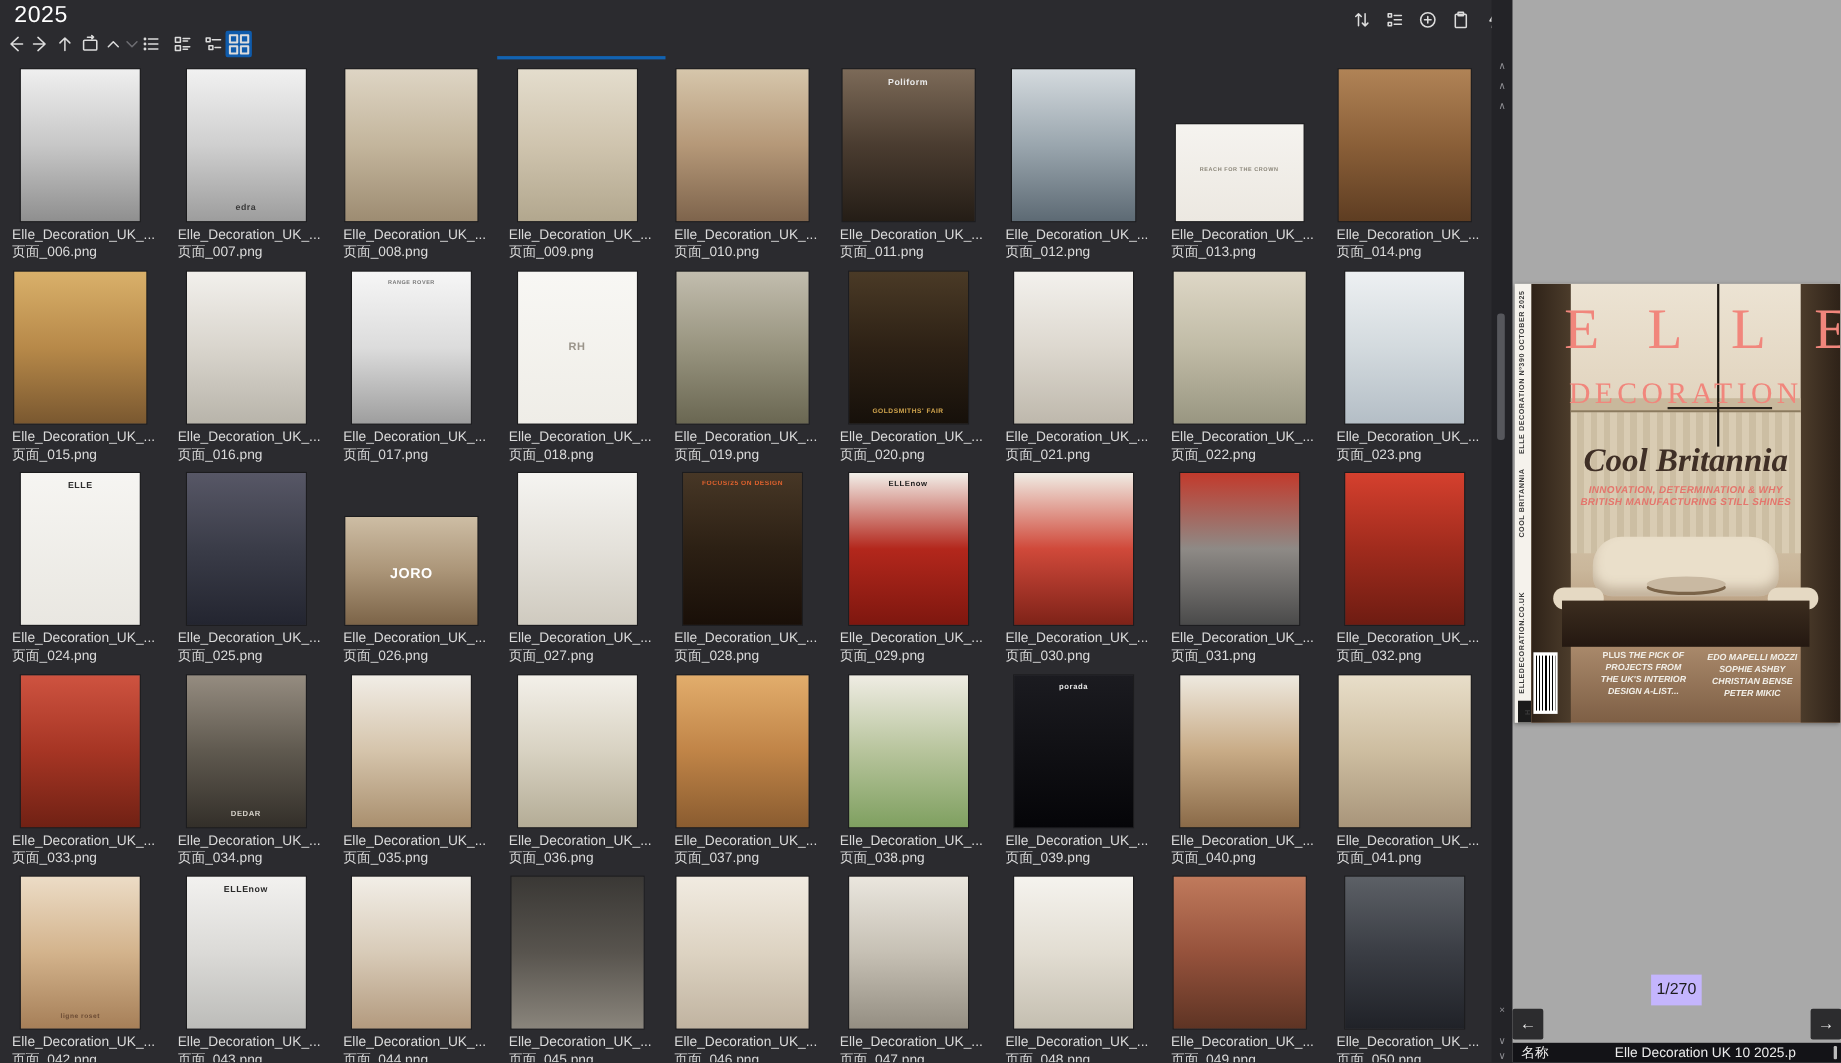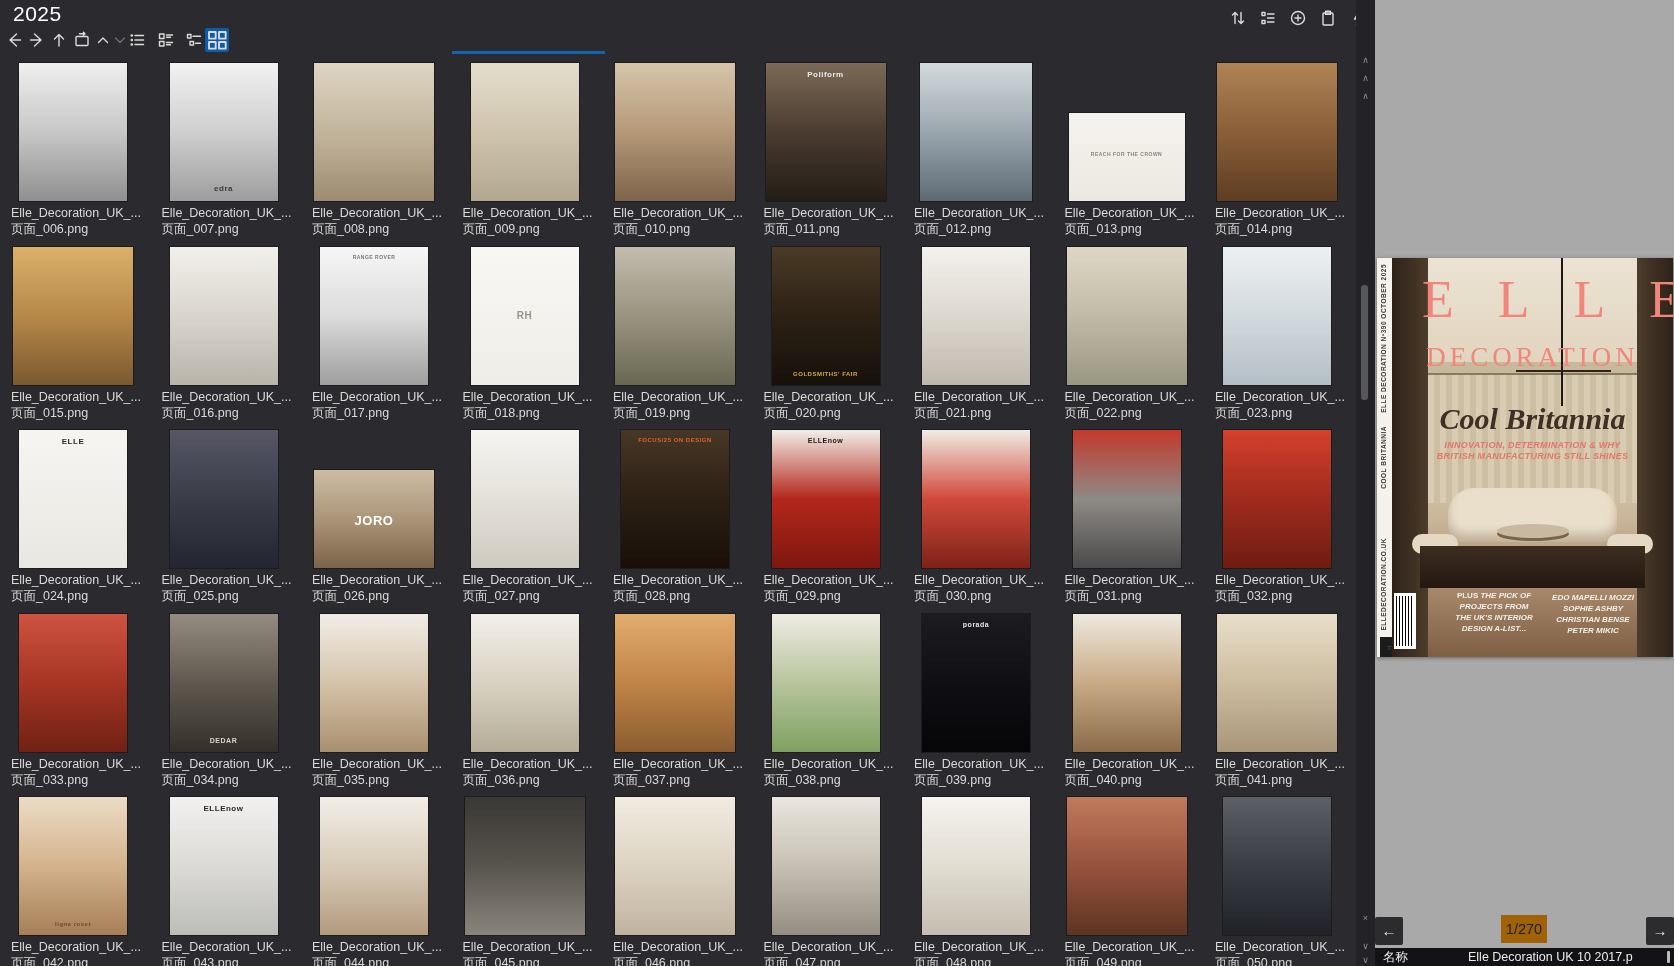--- a/index.html
+++ b/index.html
@@ -79,21 +79,21 @@
   .plusblock { position:absolute; left:50px; top:332px; width:104px; text-align:center; font-size:8px;
     font-weight:bold; font-style:italic; color:#f2efe8; line-height:11px; }
   .namesblock { position:absolute; left:158px; top:334px; width:86px; text-align:center; font-size:8px;
     font-weight:bold; font-style:italic; color:#f2efe8; line-height:11px; }
   .barcode { position:absolute; left:2px; top:335px; width:22px; height:56px; background:#fff; padding:3px 2px; }
   .barcode div { width:100%; height:100%;
     background:repeating-linear-gradient(90deg,#000 0 1px,#fff 1px 3px); }
   .pgbtn { position:absolute; top:917px; width:28px; height:28px; background:#2c2c2e; color:#e8e8e8;
     font-size:15px; text-align:center; line-height:27px; border-radius:2px; cursor:default; }
   .pgprev { left:0; } .pgnext { right:0; }
-  .pgind { position:absolute; left:126px; top:915px; width:46px; height:28px; background:#a16207;
+  .pgind { position:absolute; left:126px; top:886px; width:46px; height:28px; background:#c4b5fd;
     color:#1c1c1c; font-size:14.5px; text-align:center; line-height:28px; }
   .status { position:absolute; left:0; bottom:0; width:100%; height:18px; background:#131317;
     display:flex; align-items:center; }
   .status .nlabel { color:#ececec; font-size:12.5px; margin-left:8px; flex:none; }
   .status .nvalue { color:#ececec; font-size:12.5px; margin-left:60px; white-space:nowrap; overflow:hidden; flex:1; }
   .minibar { flex:none; width:3px; height:12px; background:#bcbcbc; margin:0 4px 0 2px; border-radius:1px; }
 </style>
 </head>
 <body>
 
@@ -596,18 +596,18 @@
         <div class="barcode">
             <div></div>
           </div>
       </div>
     </div>
     <div class="pgbtn pgprev">←</div>
     <div class="pgind">1/270</div>
     <div class="pgbtn pgnext">→</div>
     <div class="status">
       <span class="nlabel">名称</span>
-      <span class="nvalue">Elle Decoration UK 10 2017.p</span>
+      <span class="nvalue">Elle Decoration UK 10 2025.p</span>
       <span class="minibar"></span>
     </div>
   </div>
 
 </div>
 
 </body></html>

